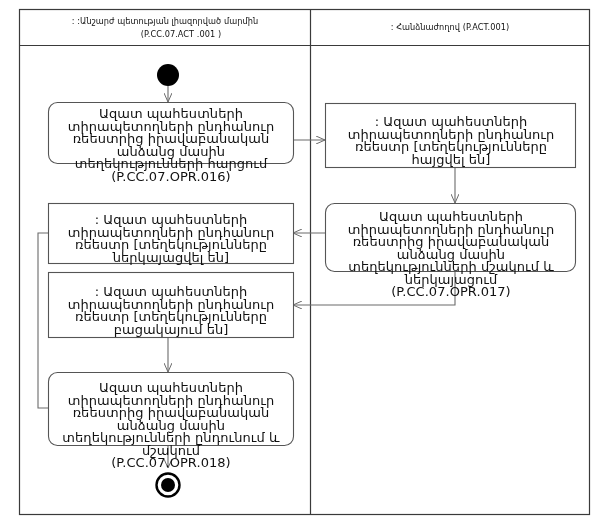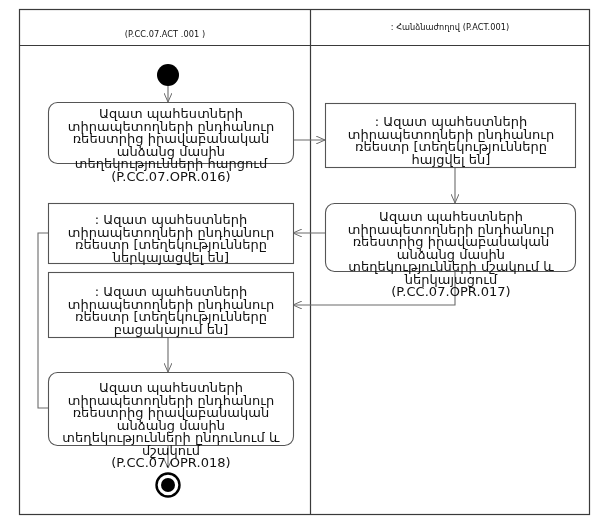--- a/index.html
+++ b/index.html
@@ -65,21 +65,22 @@
 
       <rect x="48.5" y="372.5" width="245" height="73" rx="9" ry="9" fill="#ffffff" stroke="#555555" stroke-width="1.1"></rect>
 
       <g>
         <circle cx="168" cy="485" r="11.5" fill="#ffffff" stroke="#000000" stroke-width="2.4"></circle>
         <circle cx="168" cy="485" r="7" fill="#000000"></circle>
       </g>
     </g>
   </svg>
 
-  <div class="lbl hdr" style="left:24px;top:27.5px;width:282px;">(P.CC.07.ACT .001 )</div>
+  <div class="lbl hdr" style="left:24px;top:15px;width:282px;">: :Անշարժ պետության լիազորված մարմին</div>
+  <div class="lbl hdr" style="left:40px;top:27.5px;width:282px;">(P.CC.07.ACT .001 )</div>
 
   <div class="lbl hdr" style="left:315px;top:21px;width:270px;text-align:center;">: Հանձնաժողով (P.ACT.001)</div>
 
   <div class="lbl" style="left:52px;top:108px;width:238px;">Ազատ պահեստների տիրապետողների ընդհանուր
 ռեեստրից իրավաբանական անձանց մասին
 տեղեկությունների հարցում (P.CC.07.OPR.016)</div>
 
   <div class="lbl" style="left:330px;top:116px;width:242px;">: Ազատ պահեստների տիրապետողների ընդհանուր
 ռեեստր [տեղեկությունները հայցվել են]</div>
 

